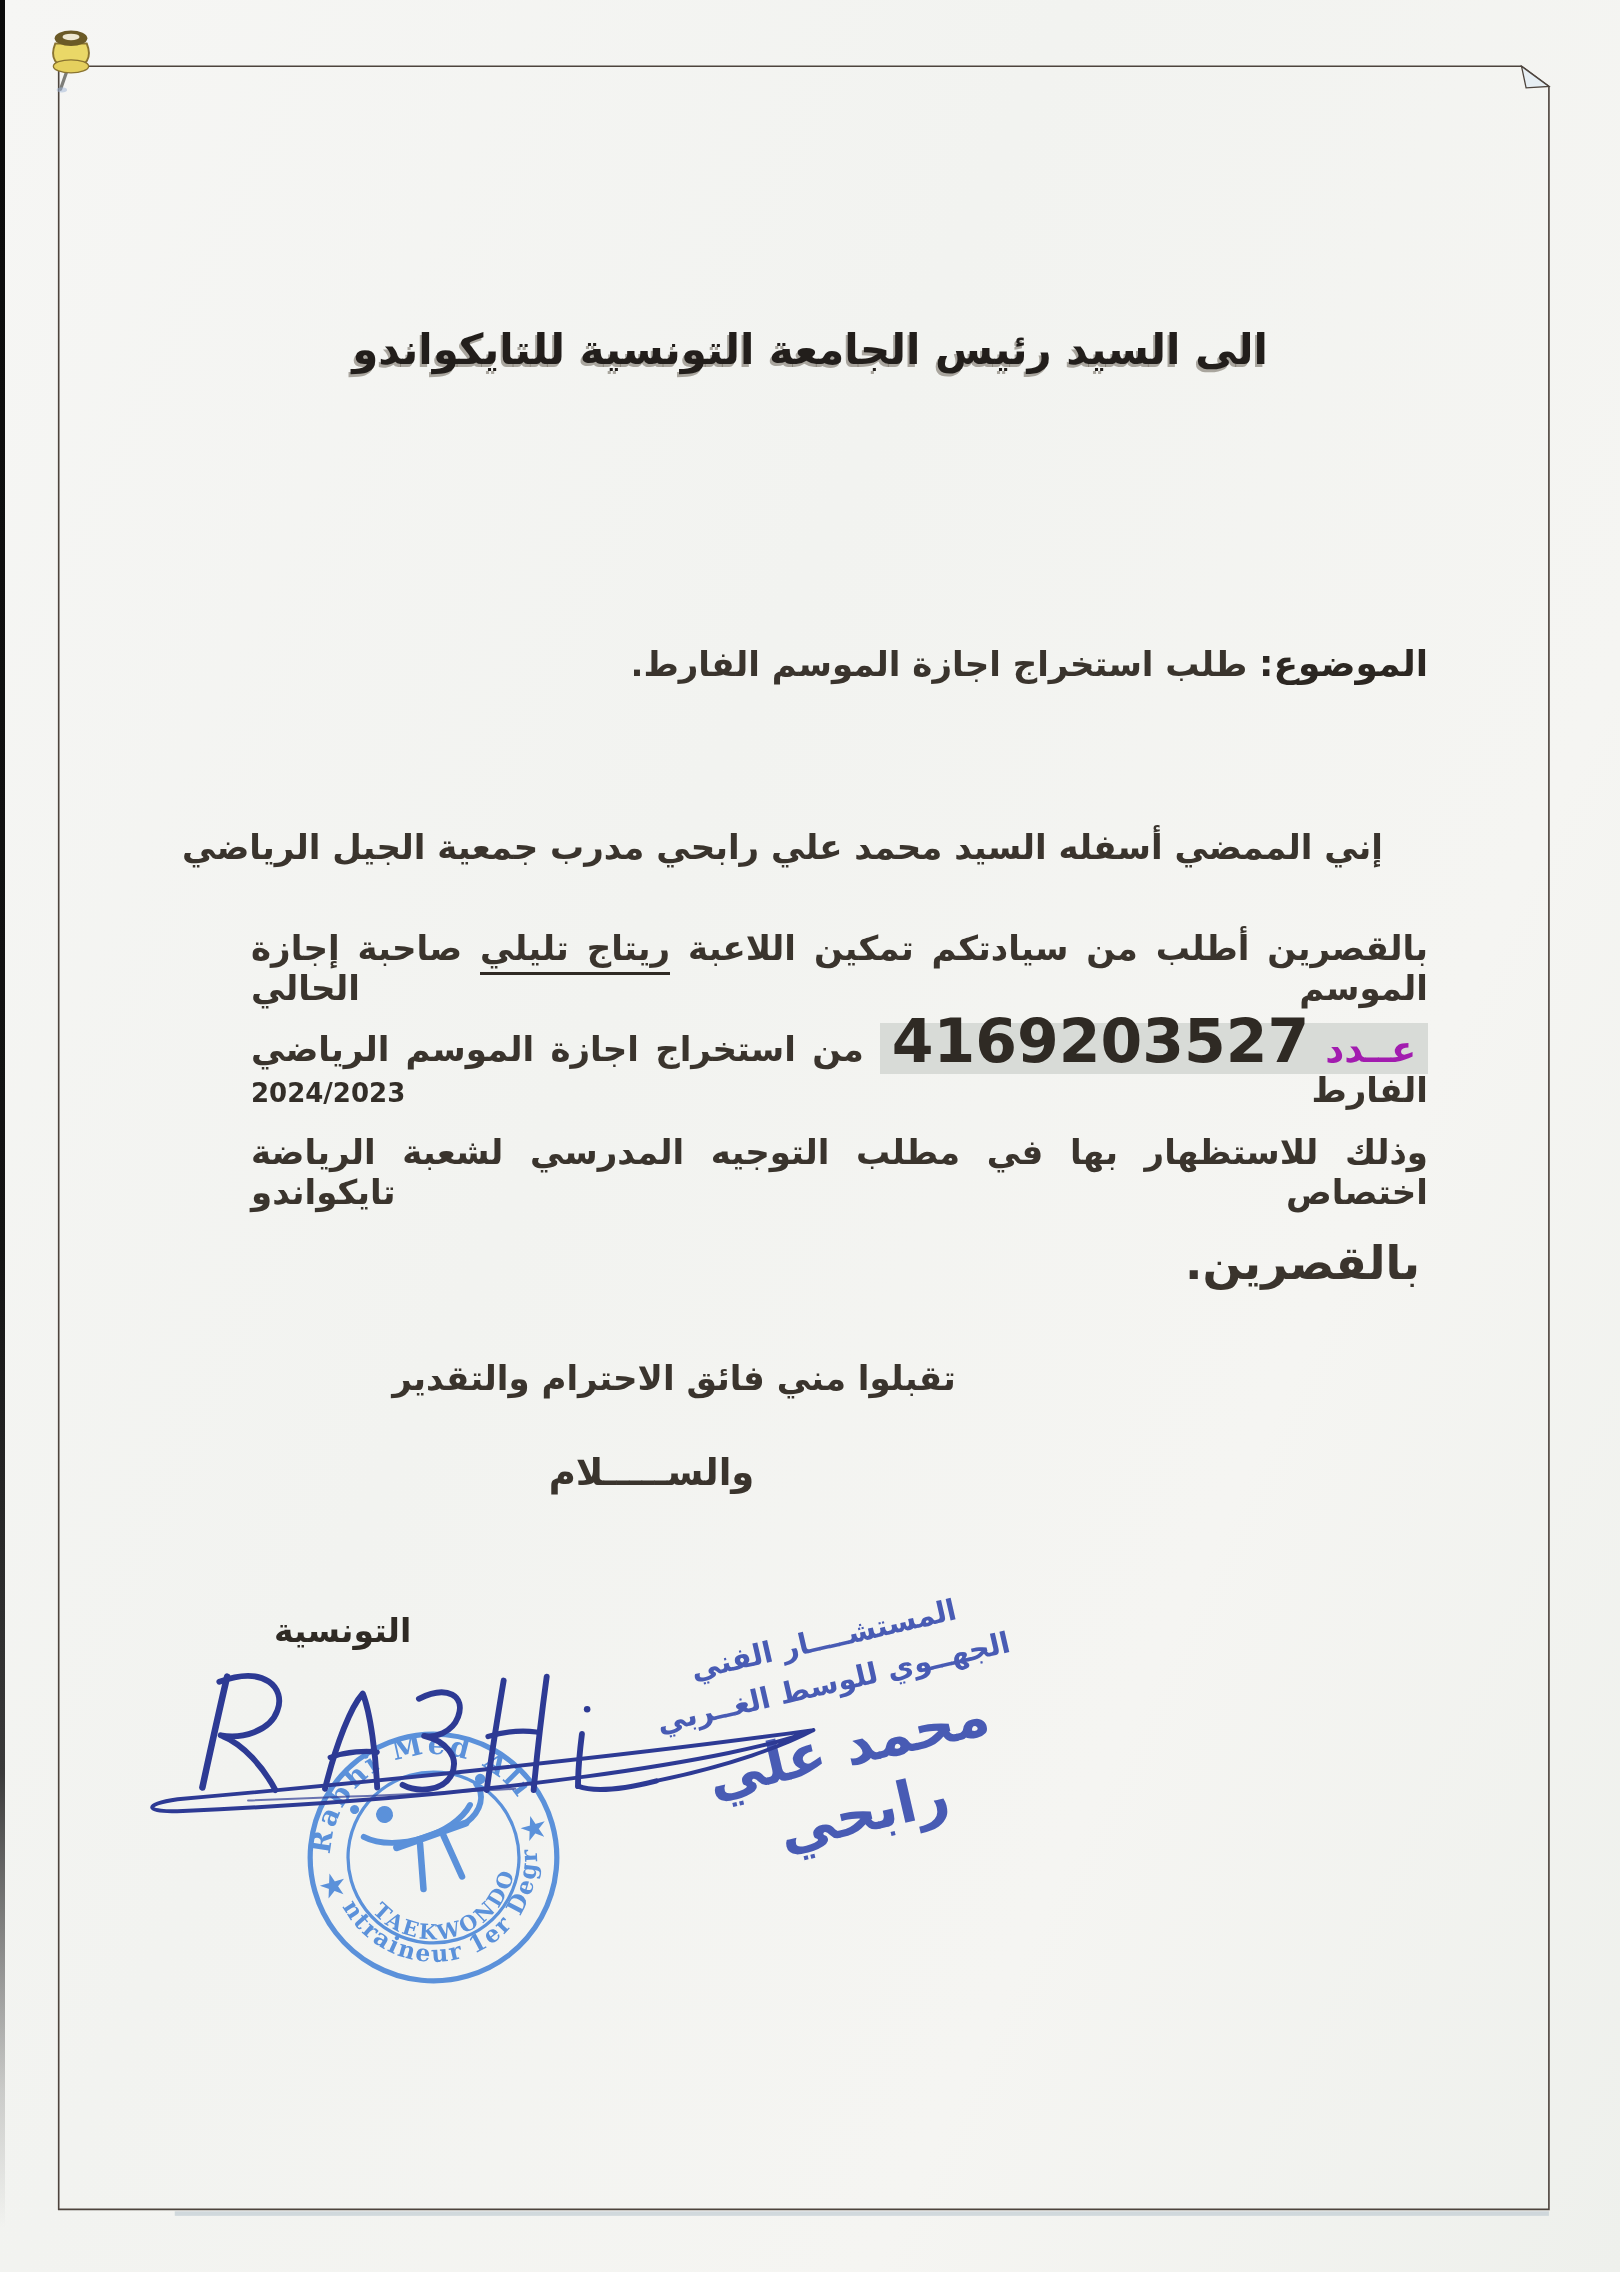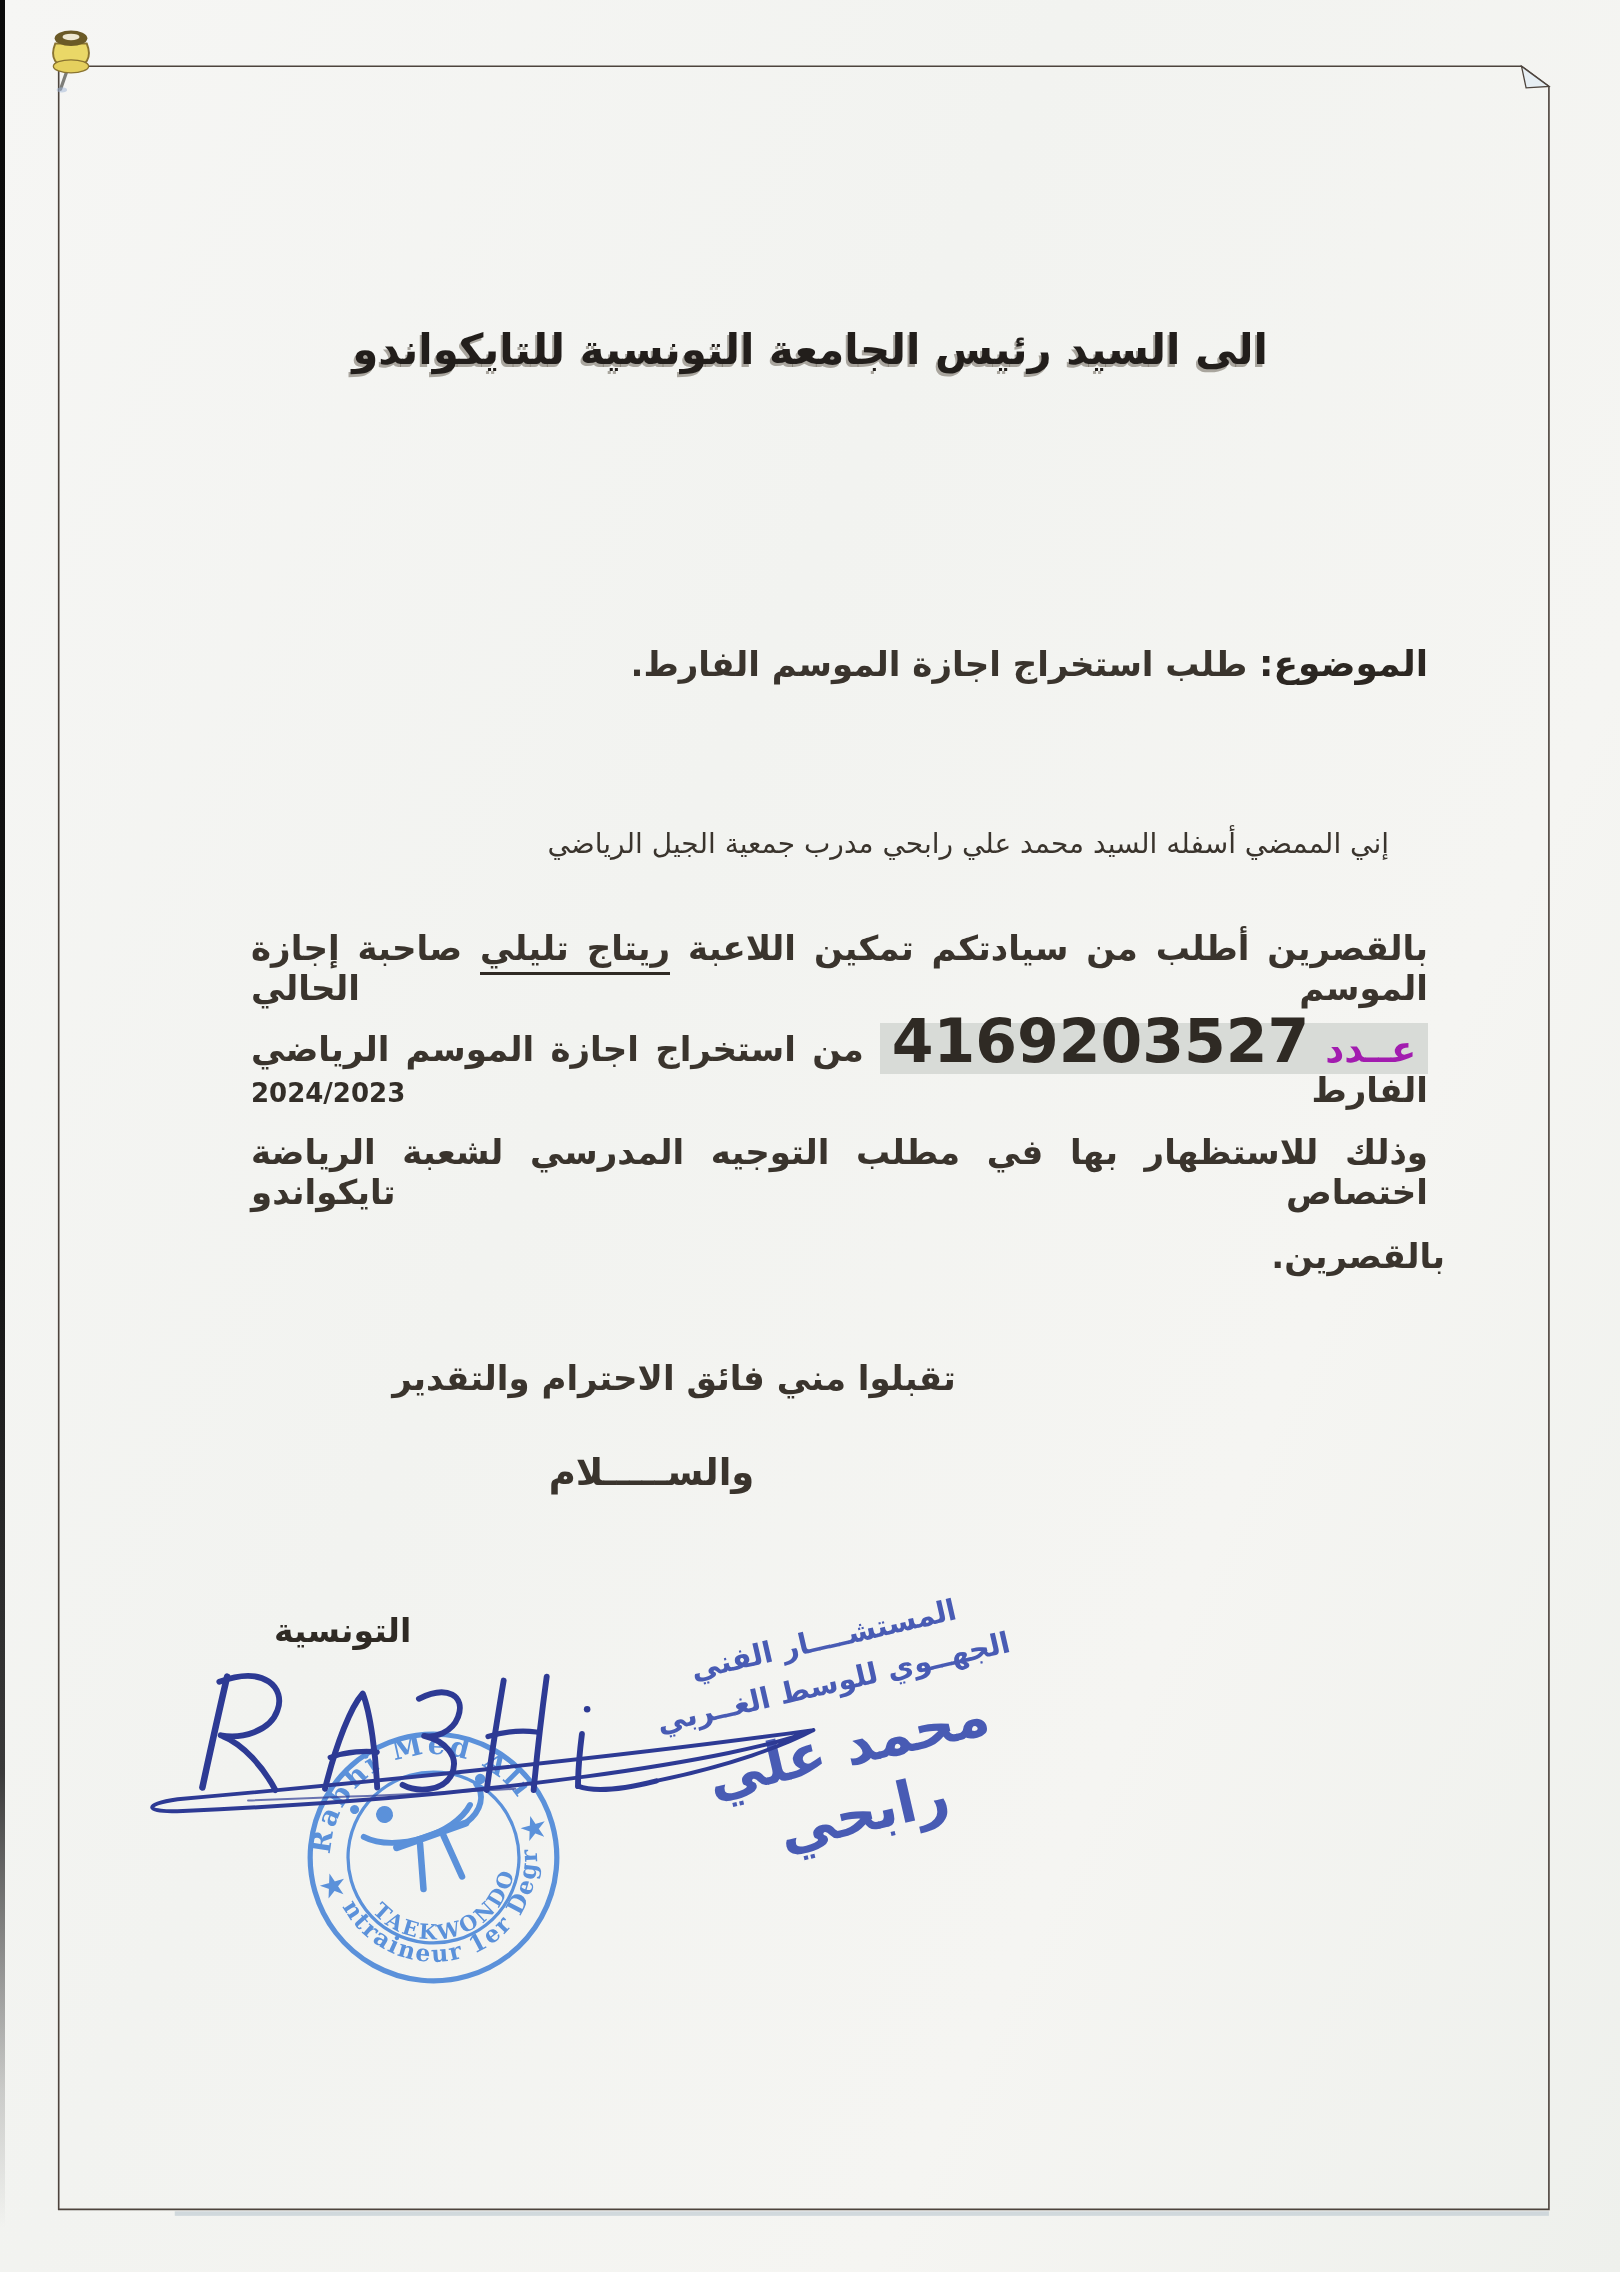--- a/index.html
+++ b/index.html
@@ -26,30 +26,30 @@
   .txt{position:absolute; z-index:2; direction:rtl; color:var(--ink);}
   .title{
     top:325px; left:0; width:1620px; text-align:center;
     font-size:42px; font-weight:bold; color:var(--title-ink);
     letter-spacing:0.7px; text-shadow:-2px 2.6px 0 rgba(80,70,58,.45);
   }
   .subject{top:643px; right:192px; font-size:34px; font-weight:600;}
   .subject .lbl{font-size:36px; font-weight:bold; color:#2c2722;}
   .jline{right:192px; width:1177px; font-size:34px; font-weight:600;
          text-align:justify; text-align-last:justify;}
-  .line1{top:827px; right:231px; font-size:28px; font-weight:400;}
+  .line1{top:827px; right:237px; font-size:34px; font-weight:700;}
   .line2{top:928px;}
   .player{font-weight:bold; border-bottom:3.9px solid #2f2a24; padding-bottom:4px;}
   .line3{top:1010px;}
   .hl{background:var(--highlight); padding:6.5px 11.7px 5.2px 11.7px;}
   .hl .lbl3{font-size:37px; font-weight:bold; color:#a21caf;}
   .hl .num{font-size:60px; font-weight:bold; letter-spacing:0.7px; color:#2f2a24; line-height:1;}
   .season{font-size:26px; font-weight:600; color:#332e28;}
   .line4{top:1132px;}
-  .line5{top:1236px; right:175px; font-size:34px; font-weight:600;}
+  .line5{top:1236px; right:200px; font-size:46px; font-weight:600;}
   .closing1{top:1358px; left:0; width:1348px; text-align:center; font-size:34px; font-weight:600;}
   .closing2{top:1451px; left:0; width:1303px; text-align:center; font-size:37px; font-weight:600;}
   .sig-label{top:1611px; left:274px; direction:rtl; font-size:33px; font-weight:600; color:#2f2a24;}
   .signature-svg{position:absolute; left:85px; top:1636px; z-index:4;}
   .round-stamp{position:absolute; left:303px; top:1727px; width:261px; height:261px;
     transform:rotate(-16deg); z-index:3; opacity:.9;}
   .regional-stamp{
     position:absolute; left:656px; top:1616px; width:378px; z-index:3;
     transform:rotate(-13deg); color:var(--regional-stamp-blue);
     direction:rtl; text-align:center; font-weight:bold; opacity:.93;

